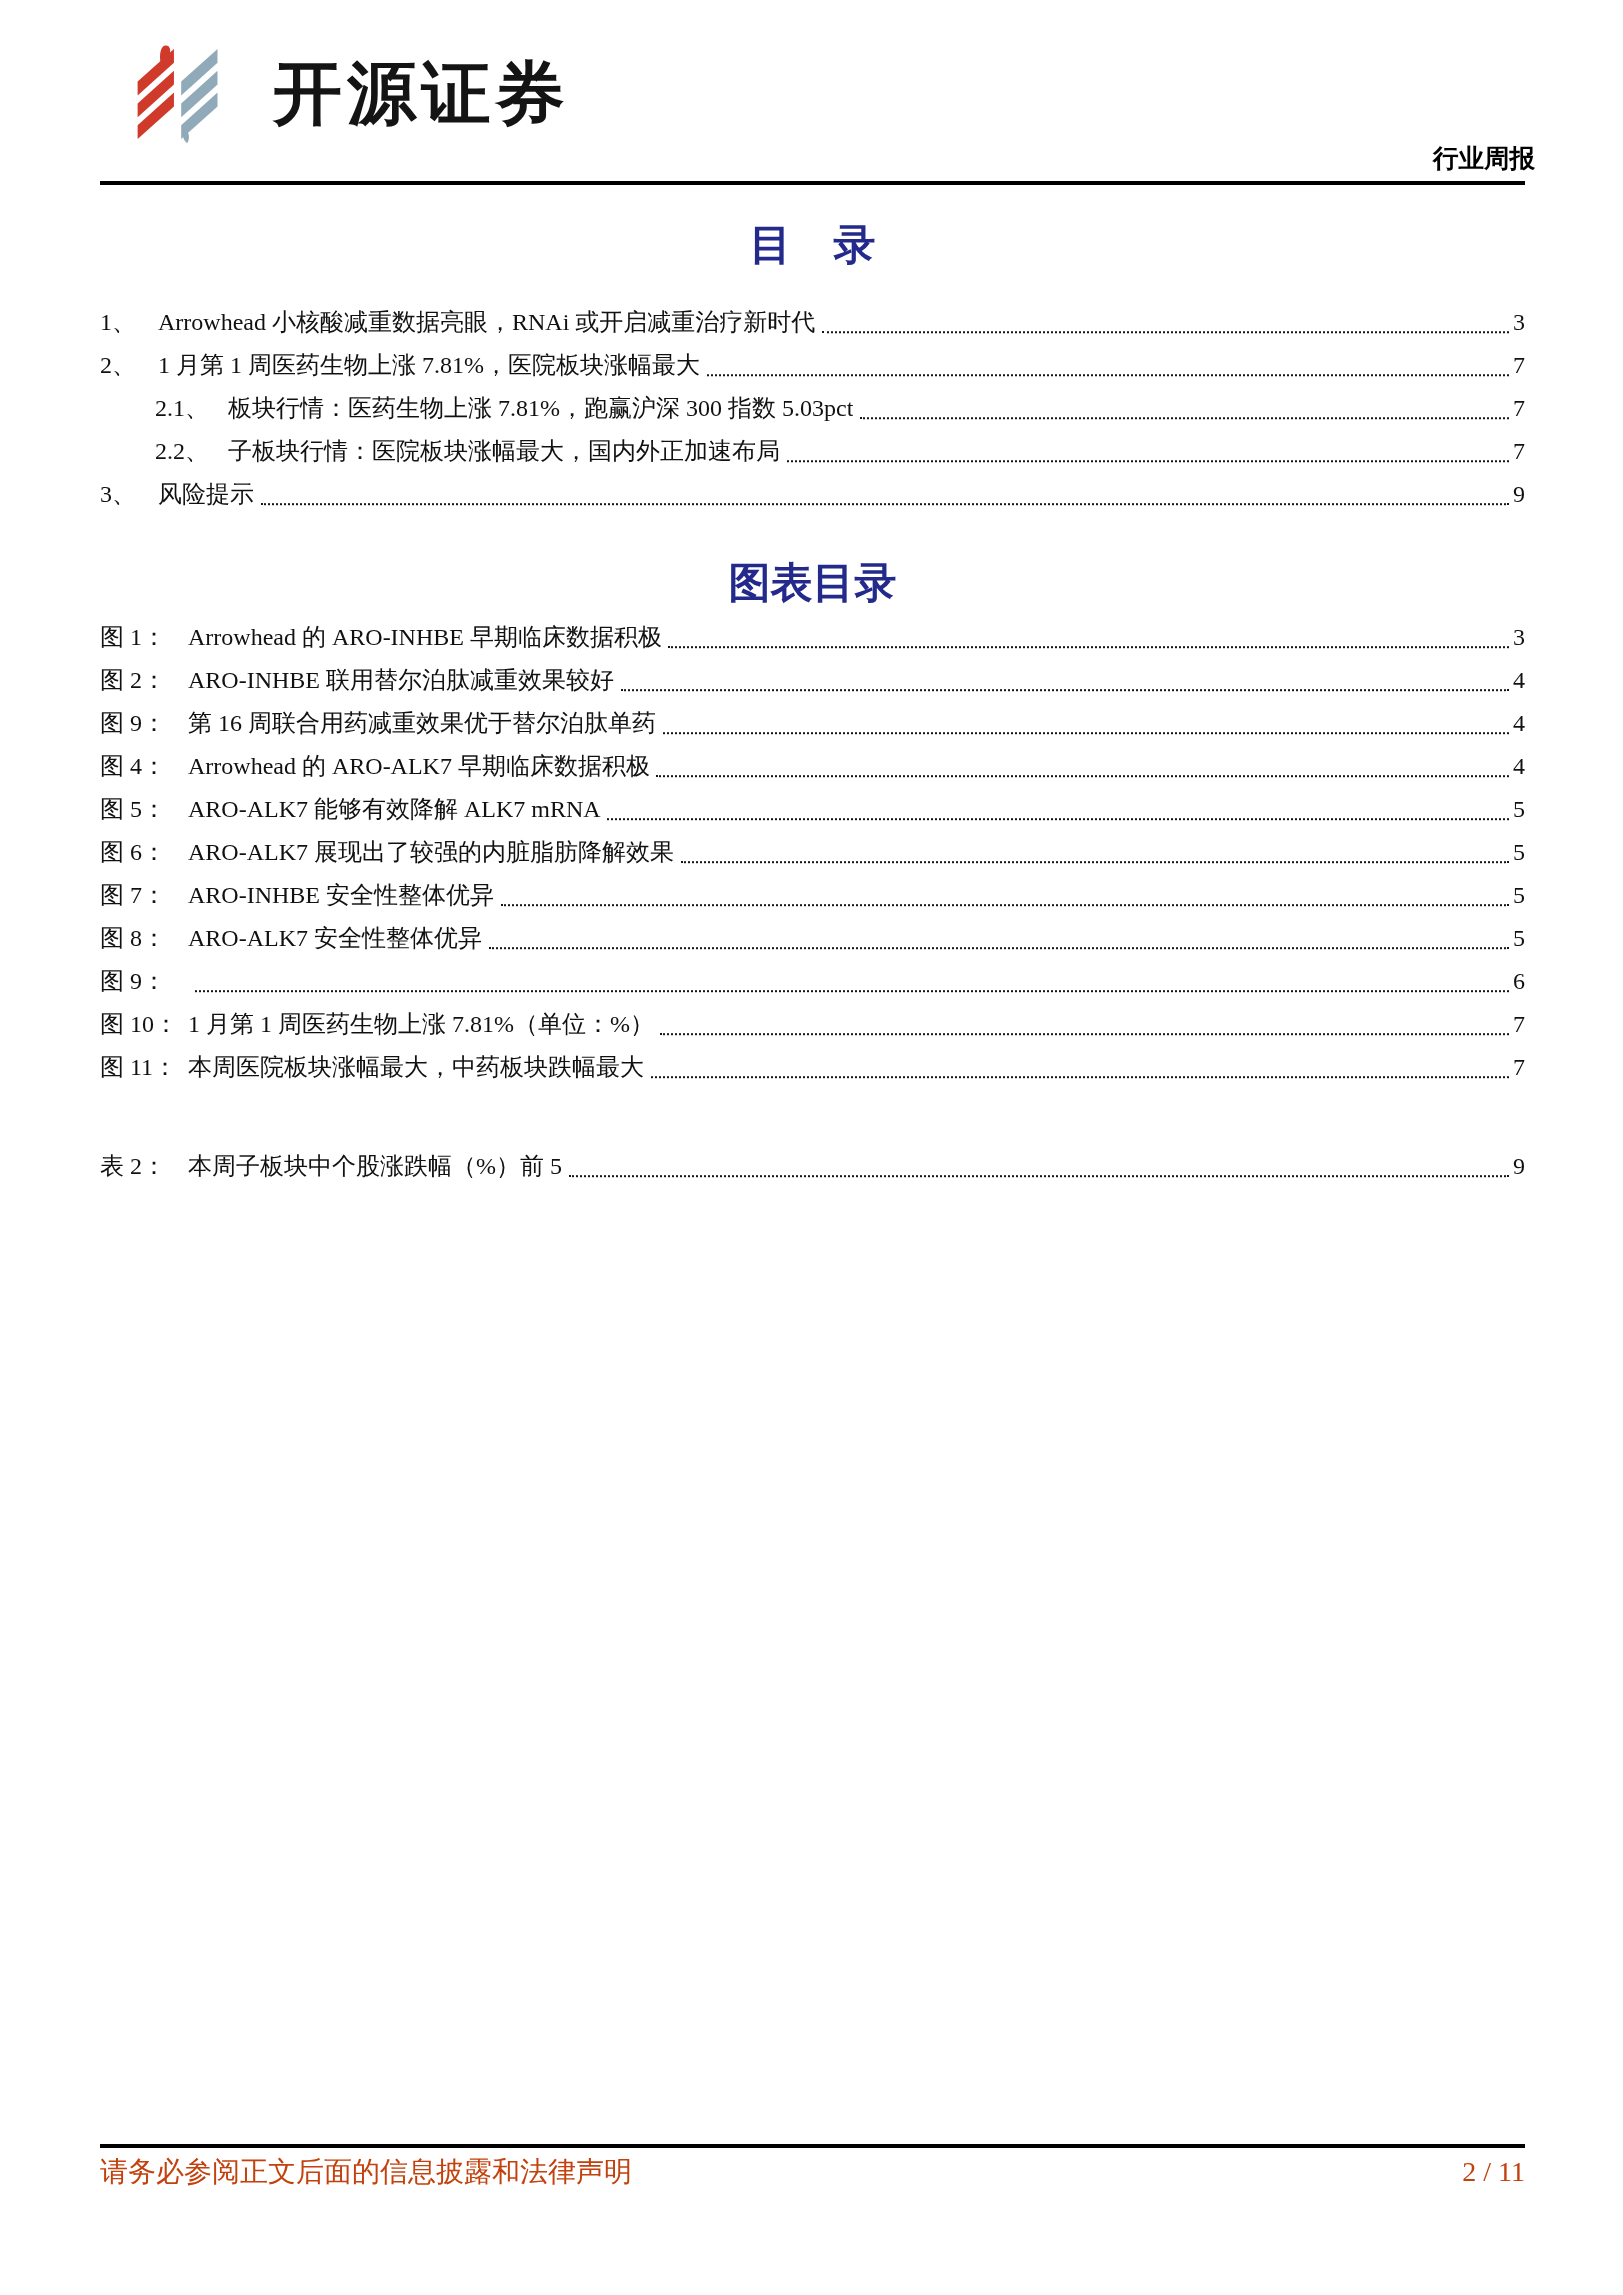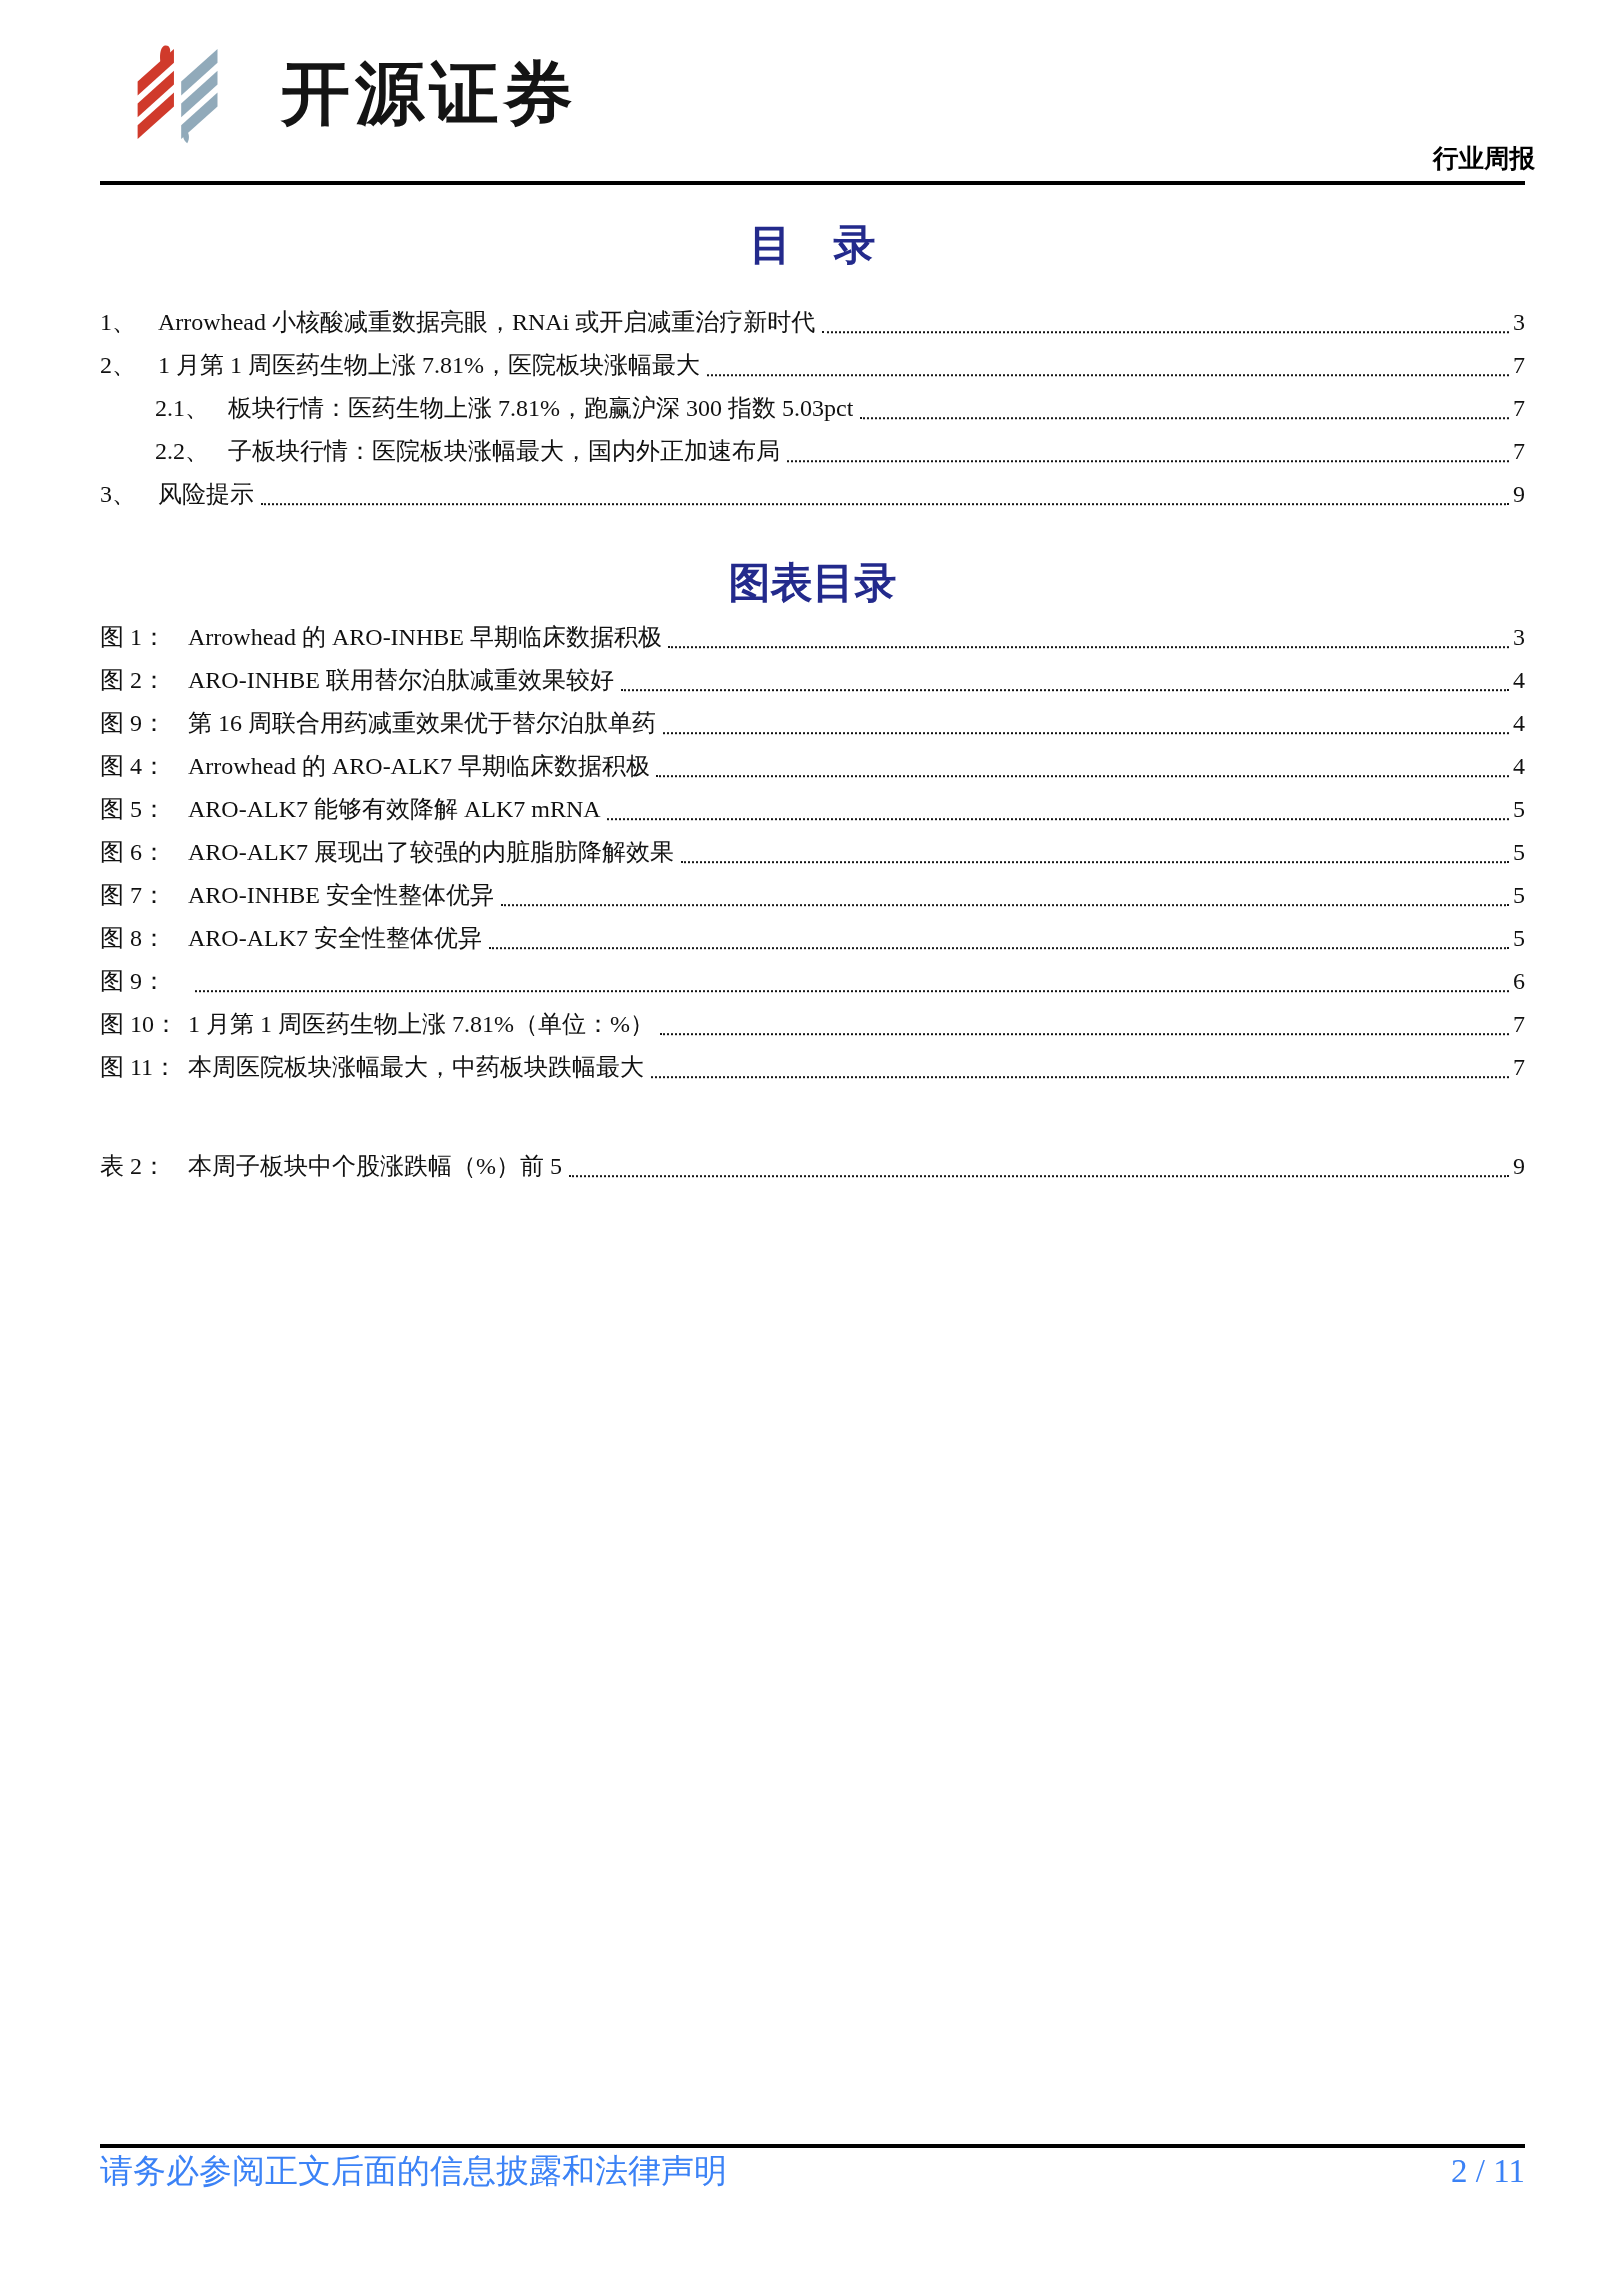--- a/index.html
+++ b/index.html
@@ -8,21 +8,21 @@
     width:1623px; height:2295px;
     margin:0 auto;
     background:#ffffff;
     font-family:"Liberation Serif","DejaVu Serif",serif;
     color:#111;
     overflow:hidden;
   }
   
   .logo-row {
     position:absolute; left:134px; top:44px;
-    display:flex; align-items:center; gap:32px;
+    display:flex; align-items:center; gap:24px;
     height:99px;
   }
   .logo-mark { width:115px; height:100px; display:block; }
   .logo-text {
     font-family:"Liberation Sans","DejaVu Sans",sans-serif;
     font-weight:700; font-size:69px; letter-spacing:5.2px;
     color:#141414; line-height:1;
   }
   .report-type {
     position:absolute; right:88px; top:144px;
@@ -63,21 +63,21 @@
   .tables-block { margin-top:56px; }
   
   .footer-rule {
     position:absolute; left:100px; top:2144px;
     width:1425px; height:3.9px; background:#000;
   }
   .footer-row {
     position:absolute; left:100px; top:2153px;
     width:1425px;
     display:flex; justify-content:space-between; align-items:flex-start;
-    font-size:33px; line-height:37px; color:#3b82f6;
+    font-size:28px; line-height:37px; color:#c2410c;
   }
 </style>
 </head>
 <body>
 
 <div class="page" style="--navy: #232a8c;">
 
   <div class="logo-row">
     <svg class="logo-mark" viewBox="0 0 190 165" xmlns="http://www.w3.org/2000/svg" aria-hidden="true">
       <g fill="#d03a2b">

